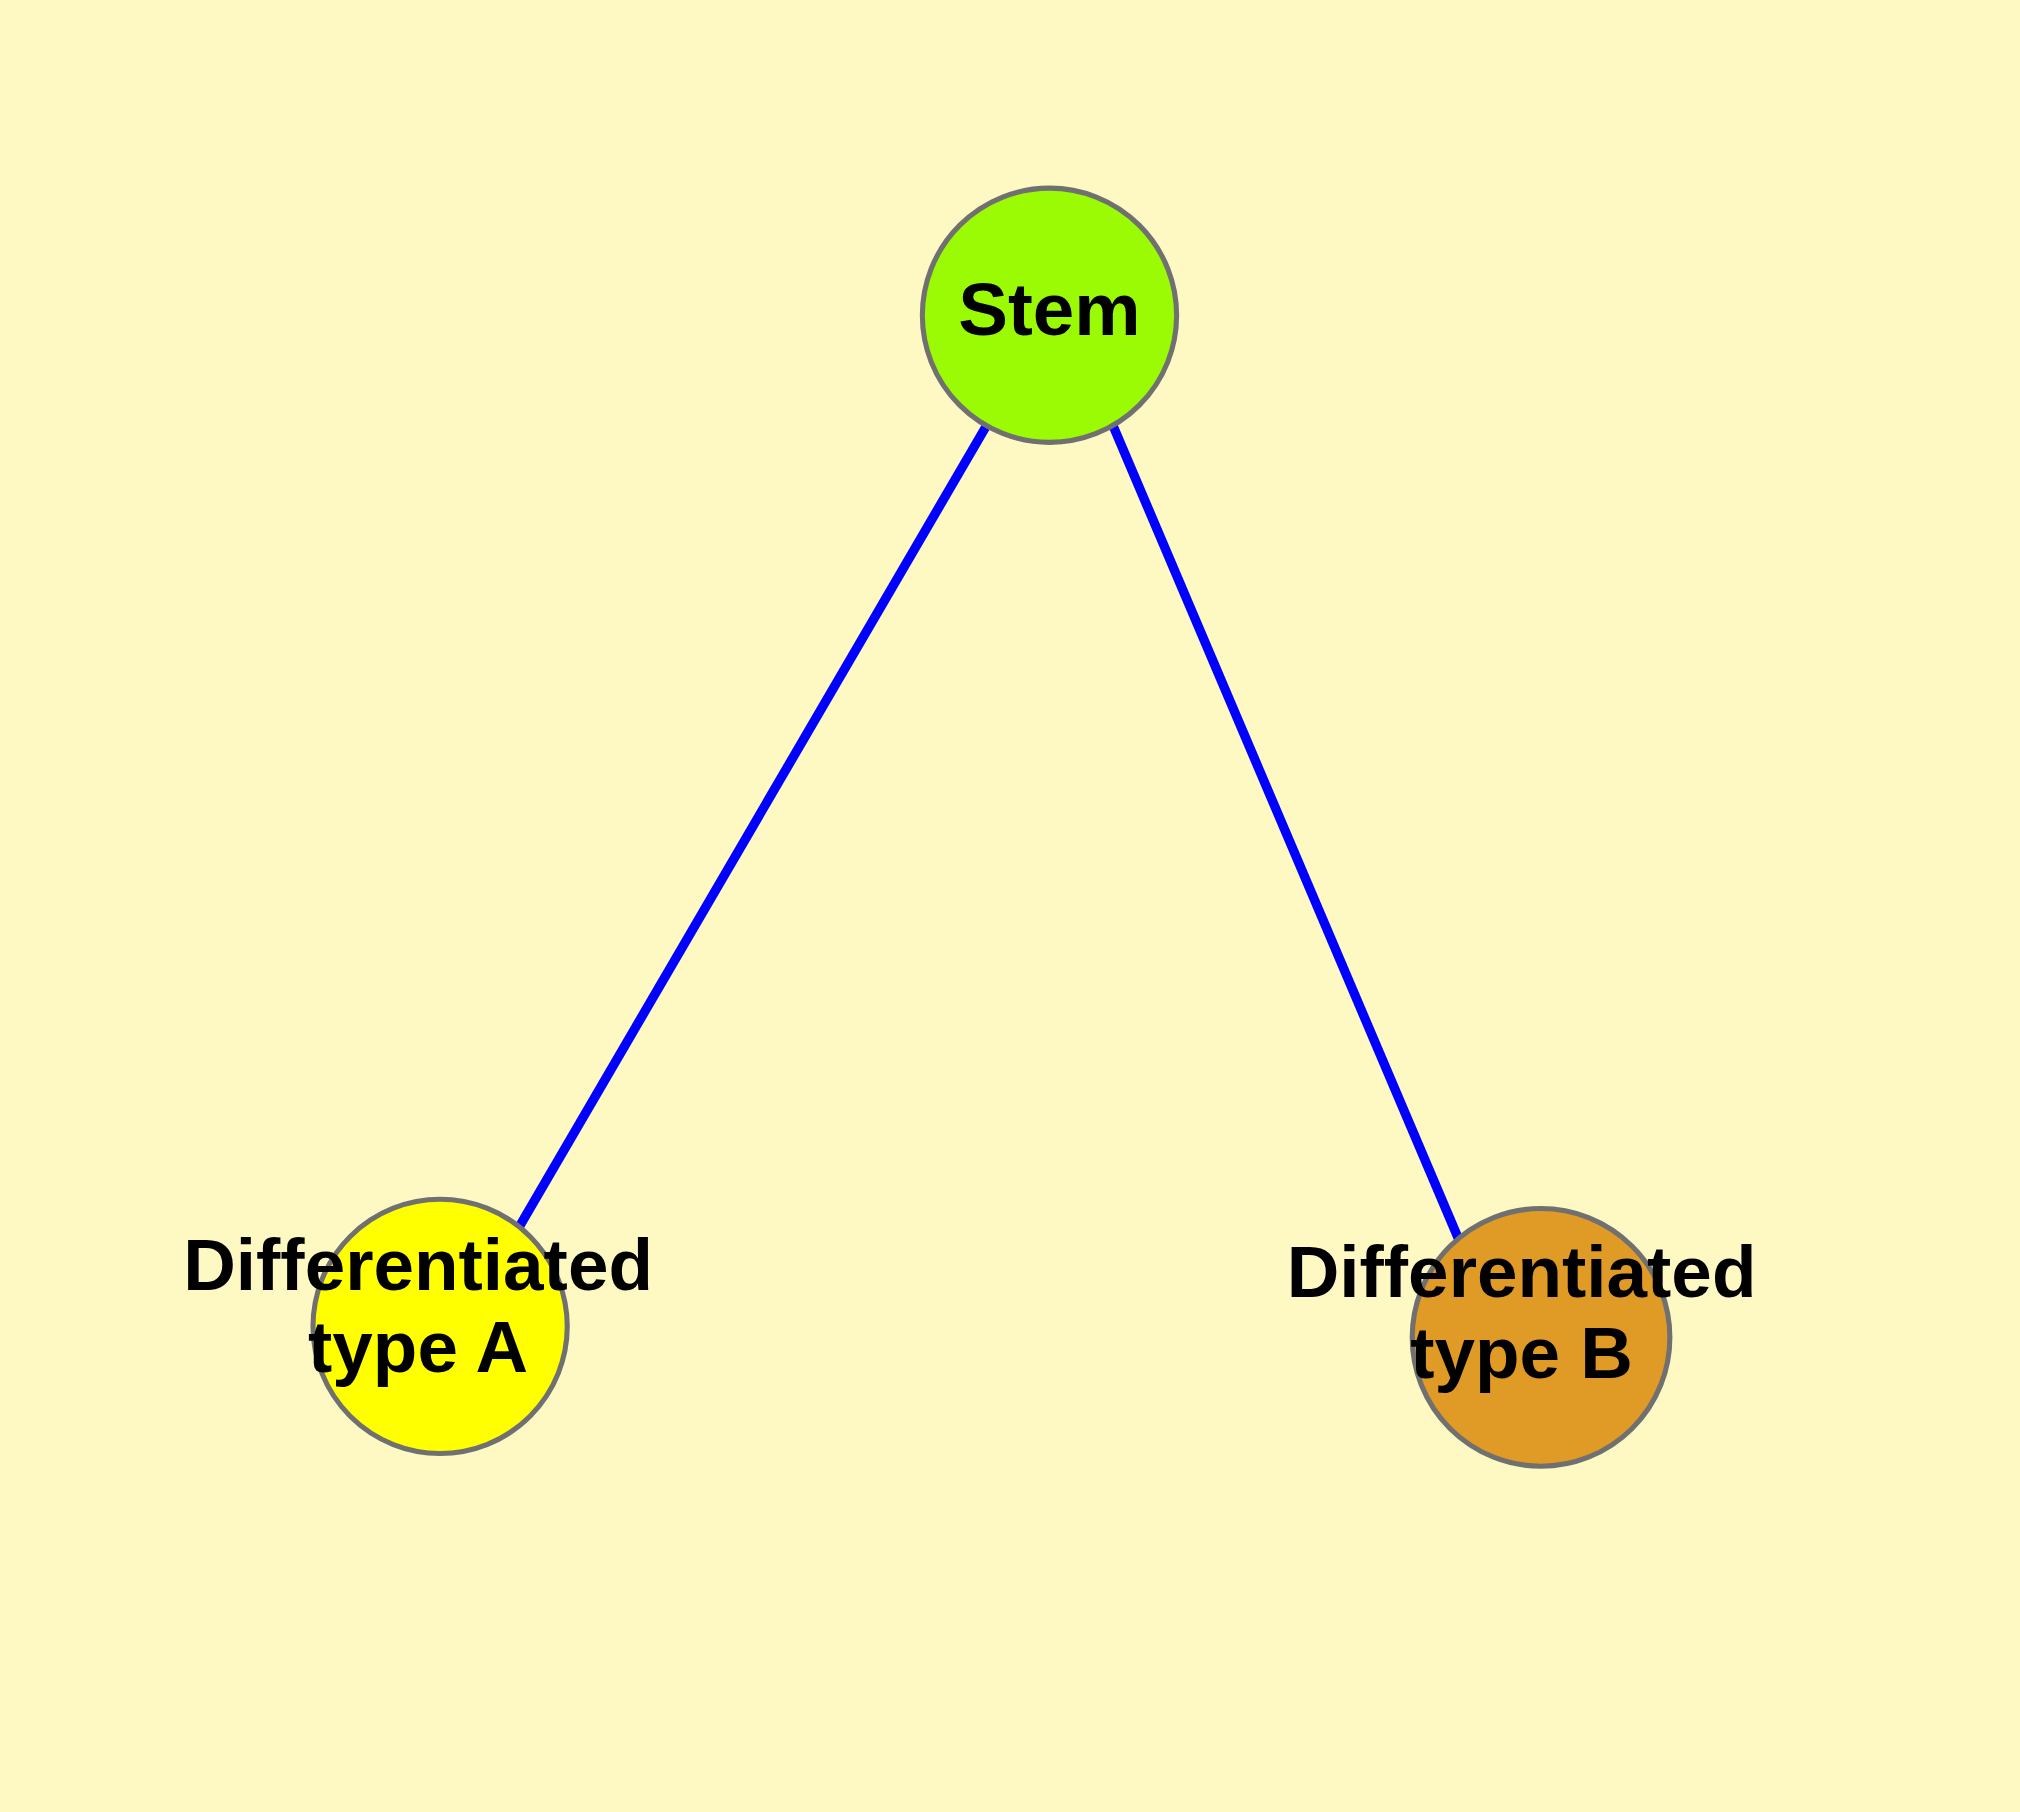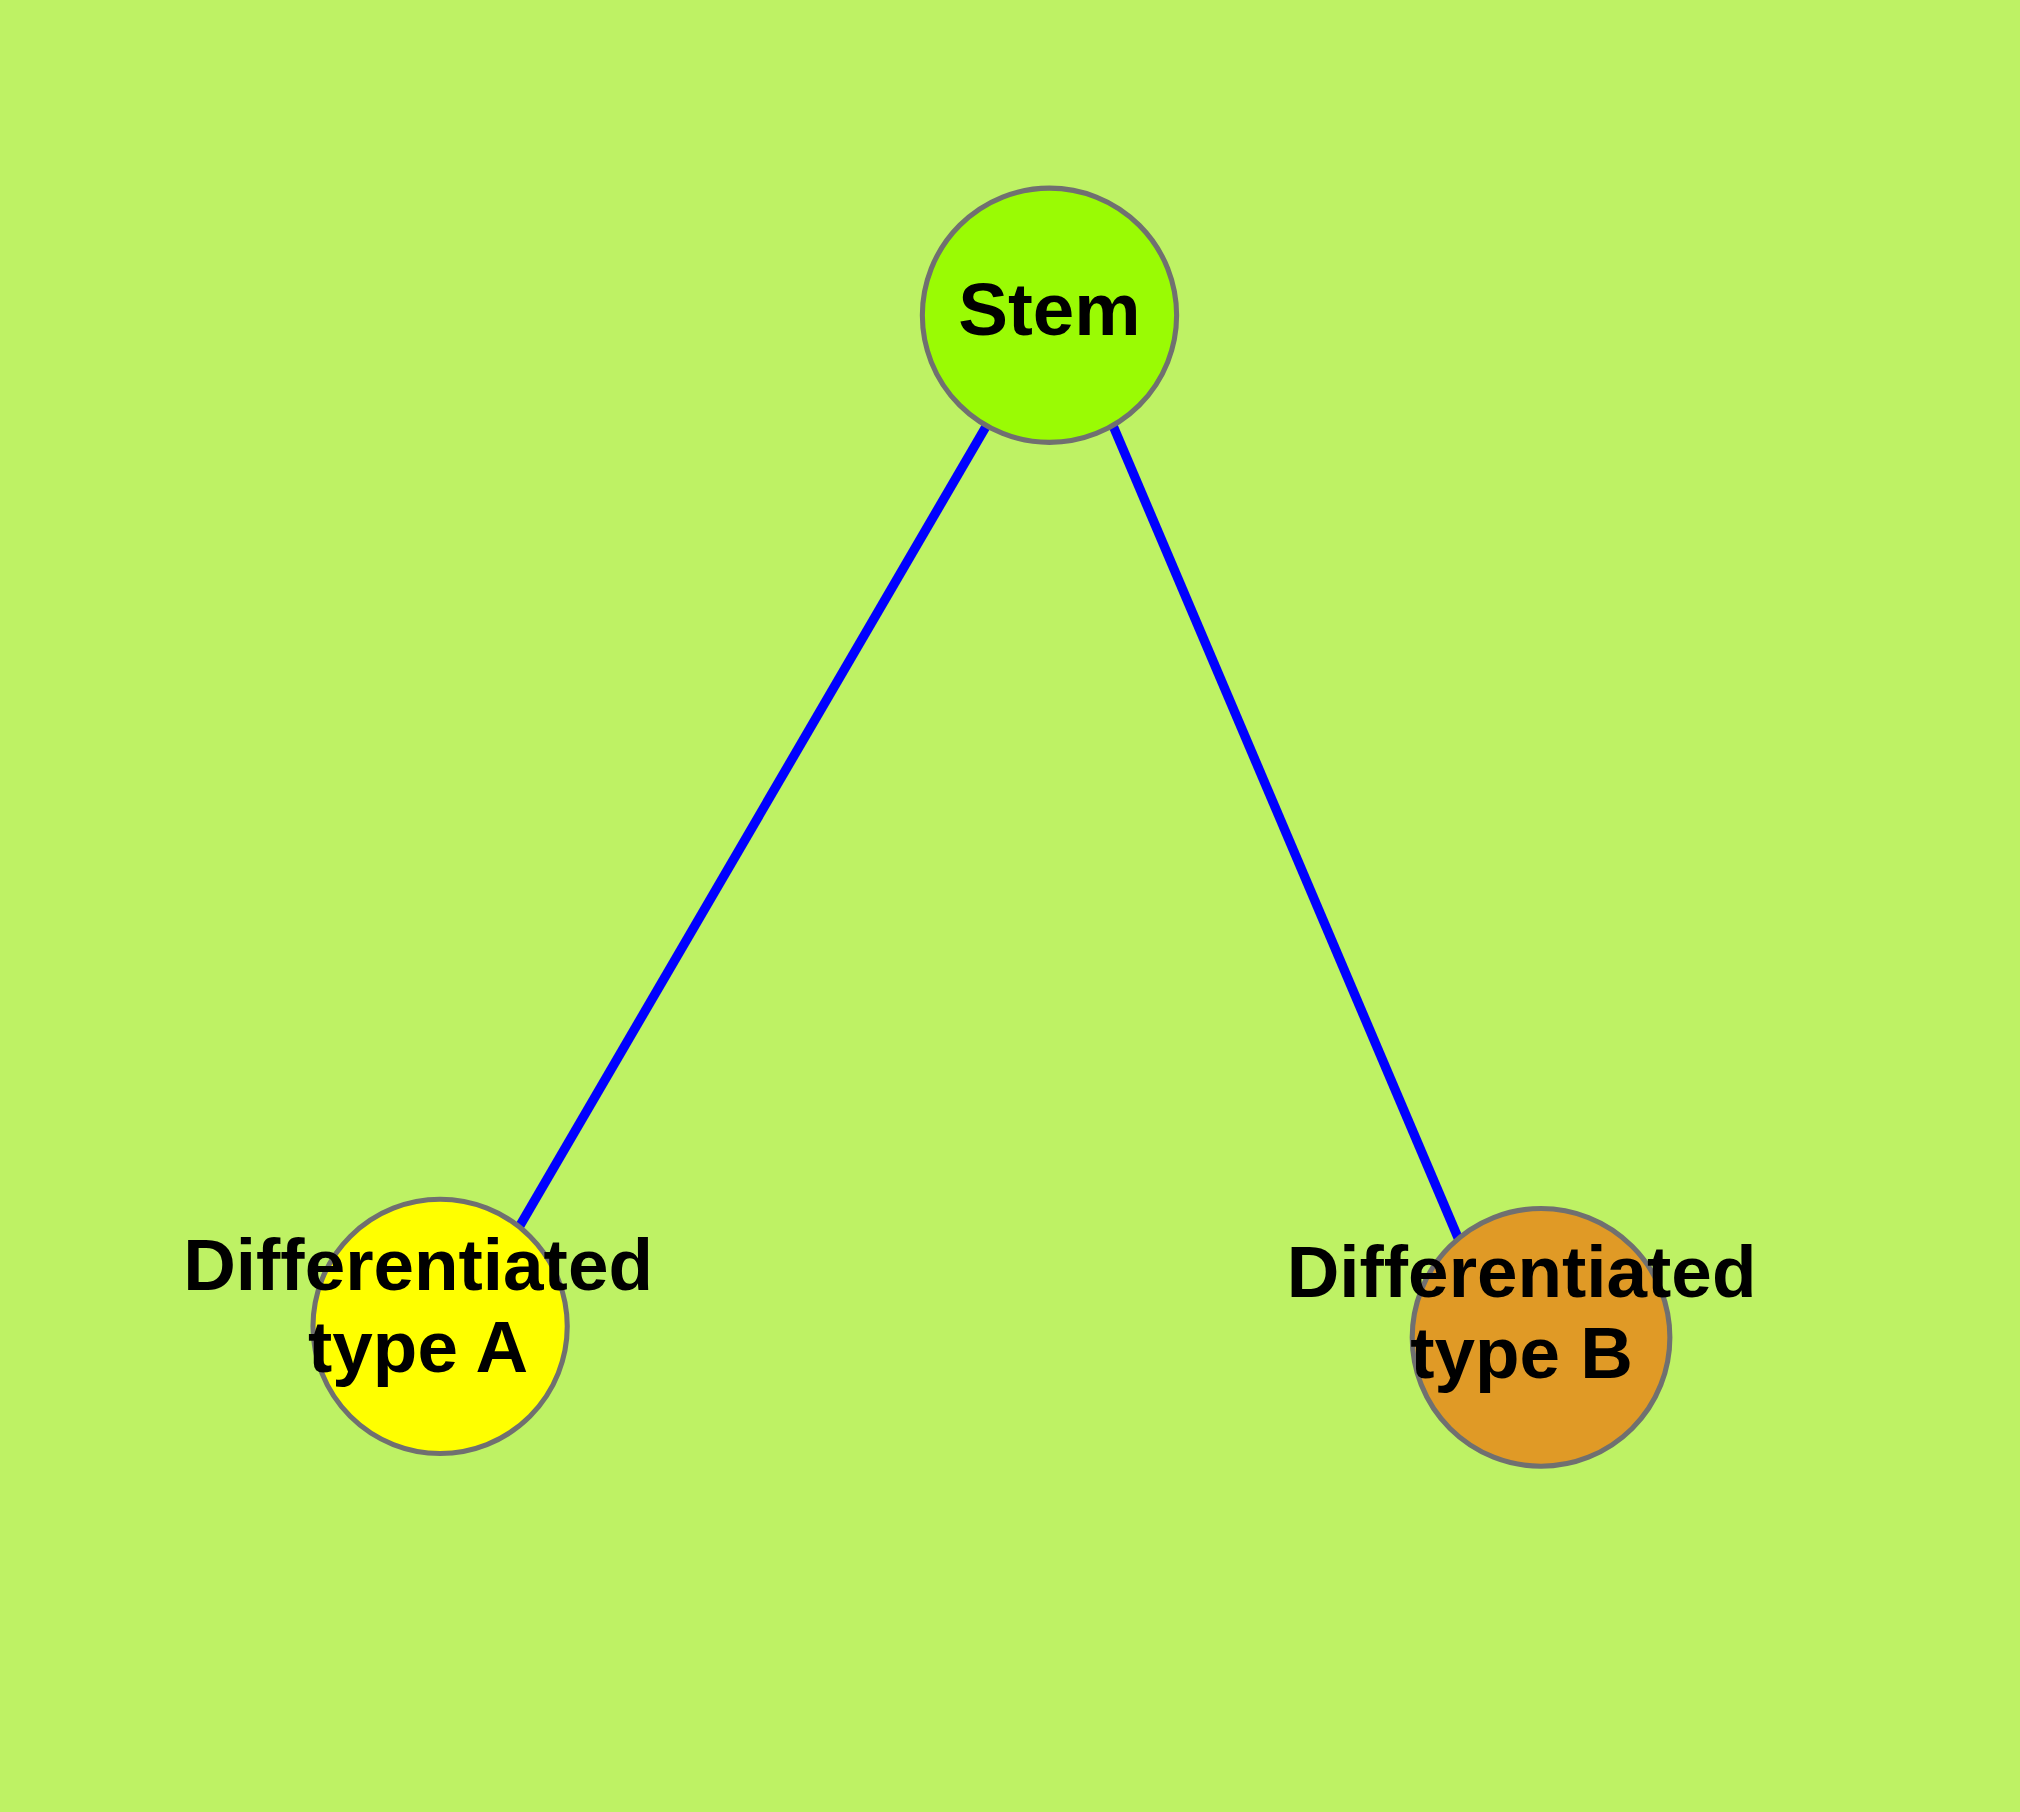--- a/index.html
+++ b/index.html
@@ -30,21 +30,21 @@
     dominant-baseline: middle;
     paint-order: normal;
   }
   .edge-line {
     stroke-linecap: butt;
   }
 </style>
 </head>
 <body style="background: rgb(204, 204, 250);">
 
-<div id="canvas" style="width: 2021px; height: 1812px; background: #bef264;">
+<div id="canvas" style="width: 2021px; height: 1812px; background: #fef9c3;">
   <svg id="graph-svg" viewBox="0 0 2384 2138">
     <g id="edges-layer">
         <line x1="1165" y1="500" x2="608" y2="1455" stroke="#0000ff" stroke-width="11" class="edge-line"></line>
         <line x1="1312" y1="500" x2="1722" y2="1465" stroke="#0000ff" stroke-width="11" class="edge-line"></line>
       </g>
     <g id="nodes-layer">
         <circle cx="1238" cy="372" r="150" fill="#9afb04" stroke="#707070" stroke-width="6"></circle>
         <circle cx="519" cy="1565" r="150" fill="#ffff00" stroke="#707070" stroke-width="6"></circle>
         <circle cx="1818" cy="1578" r="152" fill="#e09a26" stroke="#707070" stroke-width="6"></circle>
       </g>

